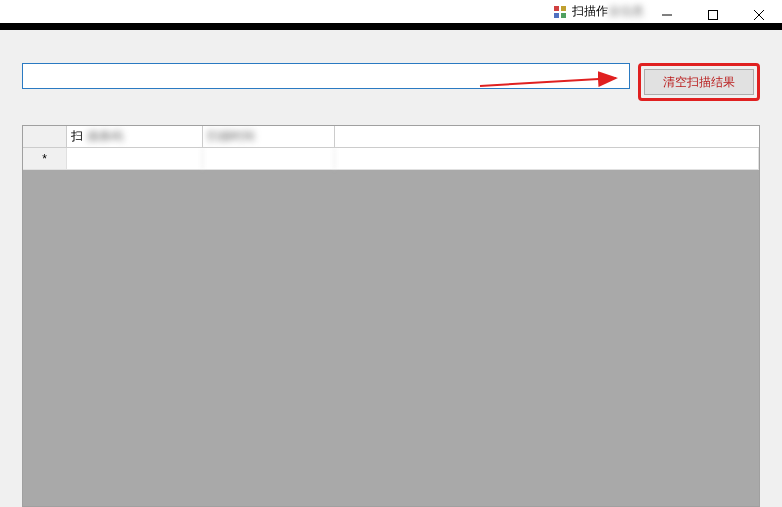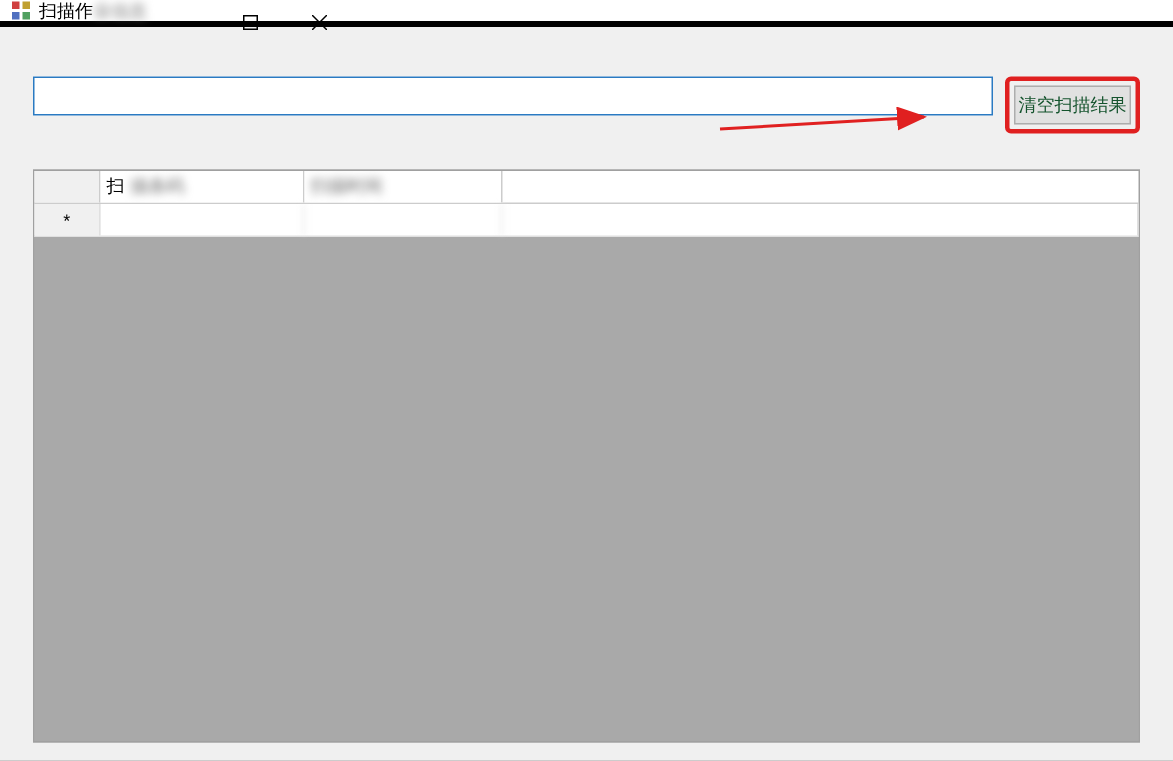--- a/index.html
+++ b/index.html
@@ -10,26 +10,26 @@
       font-size: 12px;
     }
     body {
       background: #f0f0f0;
       width: 782px;
       height: 507px;
       position: relative;
       overflow: hidden;
     }
     .titlebar {
-      height: 18px;
+      height: 30px;
       background: #ffffff;
-      border-bottom: 4px solid #000000;
-      display: flex;
-      align-items: center;
-      justify-content: flex-start;
+      border-bottom: 7px solid #000000;
+      display: flex;
+      align-items: center;
+      justify-content: flex-end;
     }
     .titlebar-left {
       display: flex;
       align-items: center;
       padding-left: 6px;
       gap: 4px;
     }
     .app-icon {
       width: 16px;
       height: 16px;
@@ -110,27 +110,27 @@
       padding: 0 6px;
       background: #fff;
     }
     .clear-btn-wrap {
       border: 3px solid #e02020;
       border-radius: 4px;
       padding: 3px;
     }
     .clear-btn {
       height: 26px;
-      padding: 0 2px;
+      padding: 0 18px;
       background: #e1e1e1;
       border: 1px solid #adadad;
       display: flex;
       align-items: center;
       justify-content: center;
-      color: #14532d;
+      color: #b91c1c;
     }
     .grid-container {
       border: 1px solid #a0a0a0;
       height: 382px;
       display: flex;
       flex-direction: column;
       background: #a9a9a9;
     }
     .grid-header {
       display: flex;

